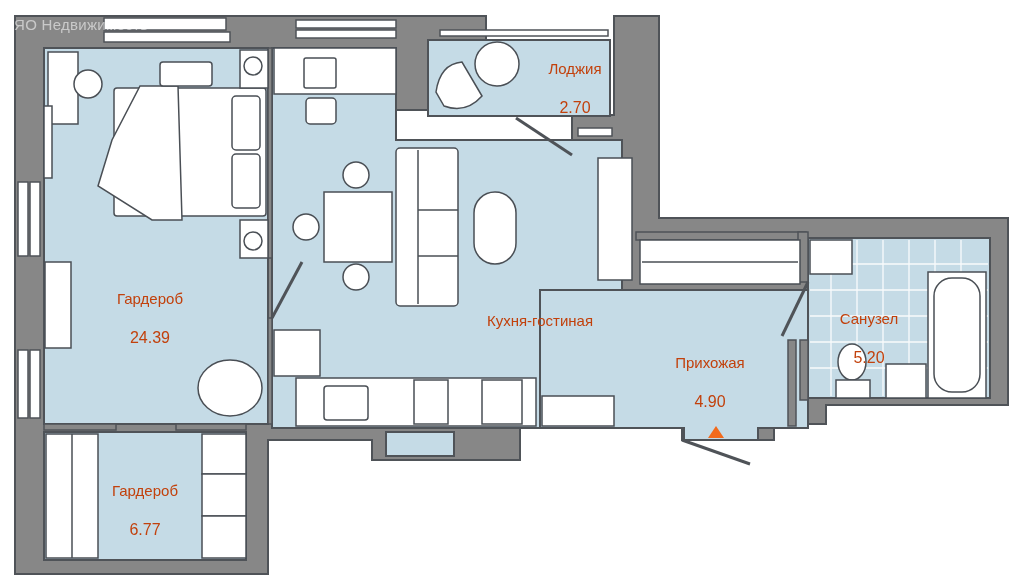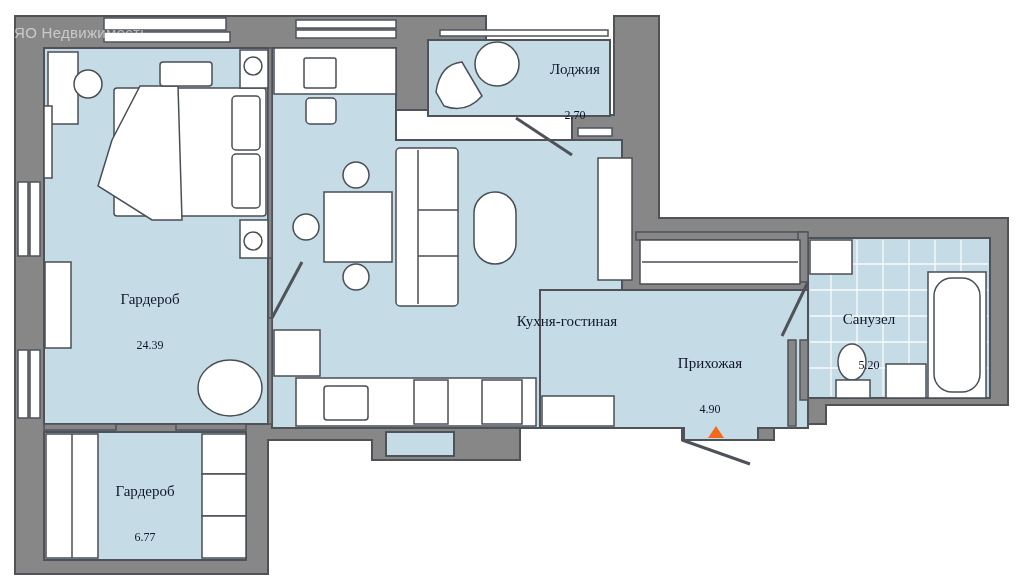--- a/index.html
+++ b/index.html
@@ -1,20 +1,20 @@
 <!DOCTYPE html>
 <html><head>
   <meta charset="utf-8">
   <style>
     html, body { margin: 0; padding: 0; background: #ffffff; }
     body { width: 1024px; height: 588px; position: relative; overflow: hidden; font-family: "Liberation Sans", sans-serif; }
     #plan { position: absolute; left: 0; top: 0; width: 1024px; height: 588px; }
-    .watermark { position: absolute; left: 14px; top: 24px; font-size: 15px; color: rgba(255,255,255,0.55); font-family: "Liberation Sans", sans-serif; letter-spacing: 0.3px; }
-    .label { position: absolute; text-align: center; color: #0f172a; font-size: 15px; line-height: 18px; font-family: Liberation Serif, serif; }
-    .label .area { display: block; font-size: 12px; margin-top: 28px; }
+    .watermark { position: absolute; left: 14px; top: 16px; font-size: 15px; color: rgba(255,255,255,0.55); font-family: "Liberation Sans", sans-serif; letter-spacing: 0.3px; }
+    .label { position: absolute; text-align: center; color: #c2410c; font-size: 15px; line-height: 18px; font-family: Liberation Sans, sans-serif; }
+    .label .area { display: block; font-size: 16px; margin-top: 21px; }
   </style>
 </head>
 <body>
 
 <svg id="plan" viewBox="0 0 1024 588" xmlns="http://www.w3.org/2000/svg">
 
   <g fill="#878787" stroke="#4f5358" stroke-width="2">
     <path d="M15,16 L486,16 L486,40 L428,40 L428,110 L396,110 L396,140 L572,140 L572,115 L614,115 L614,16 L659,16 L659,218 L1008,218 L1008,405 L826,405 L826,424 L774,424 L774,440 L758,440 L758,428 L684,428 L684,440 L682,440 L682,428 L520,428 L520,460 L372,460 L372,440 L268,440 L268,574 L15,574 Z"></path>
   </g>
 
@@ -155,21 +155,21 @@
   <polygon points="716,426 708,438 724,438" fill="#f26a1b"></polygon>
 </svg>
 
 <div class="watermark">ЯО Недвижимость</div>
 
 <div class="label" style="left:100px; top:290px; width:100px;">
   <span>Гардероб</span>
   <span class="area">24.39</span>
 </div>
 
-<div class="label" style="left:492px; top:312px; width:150px;">
+<div class="label" style="left:465px; top:312px; width:150px;">
   <span>Кухня-гостиная</span>
 </div>
 
 <div class="label" style="left:530px; top:60px; width:90px;">
   <span>Лоджия</span>
   <span class="area">2.70</span>
 </div>
 
 <div class="label" style="left:660px; top:354px; width:100px;">
   <span>Прихожая</span>

